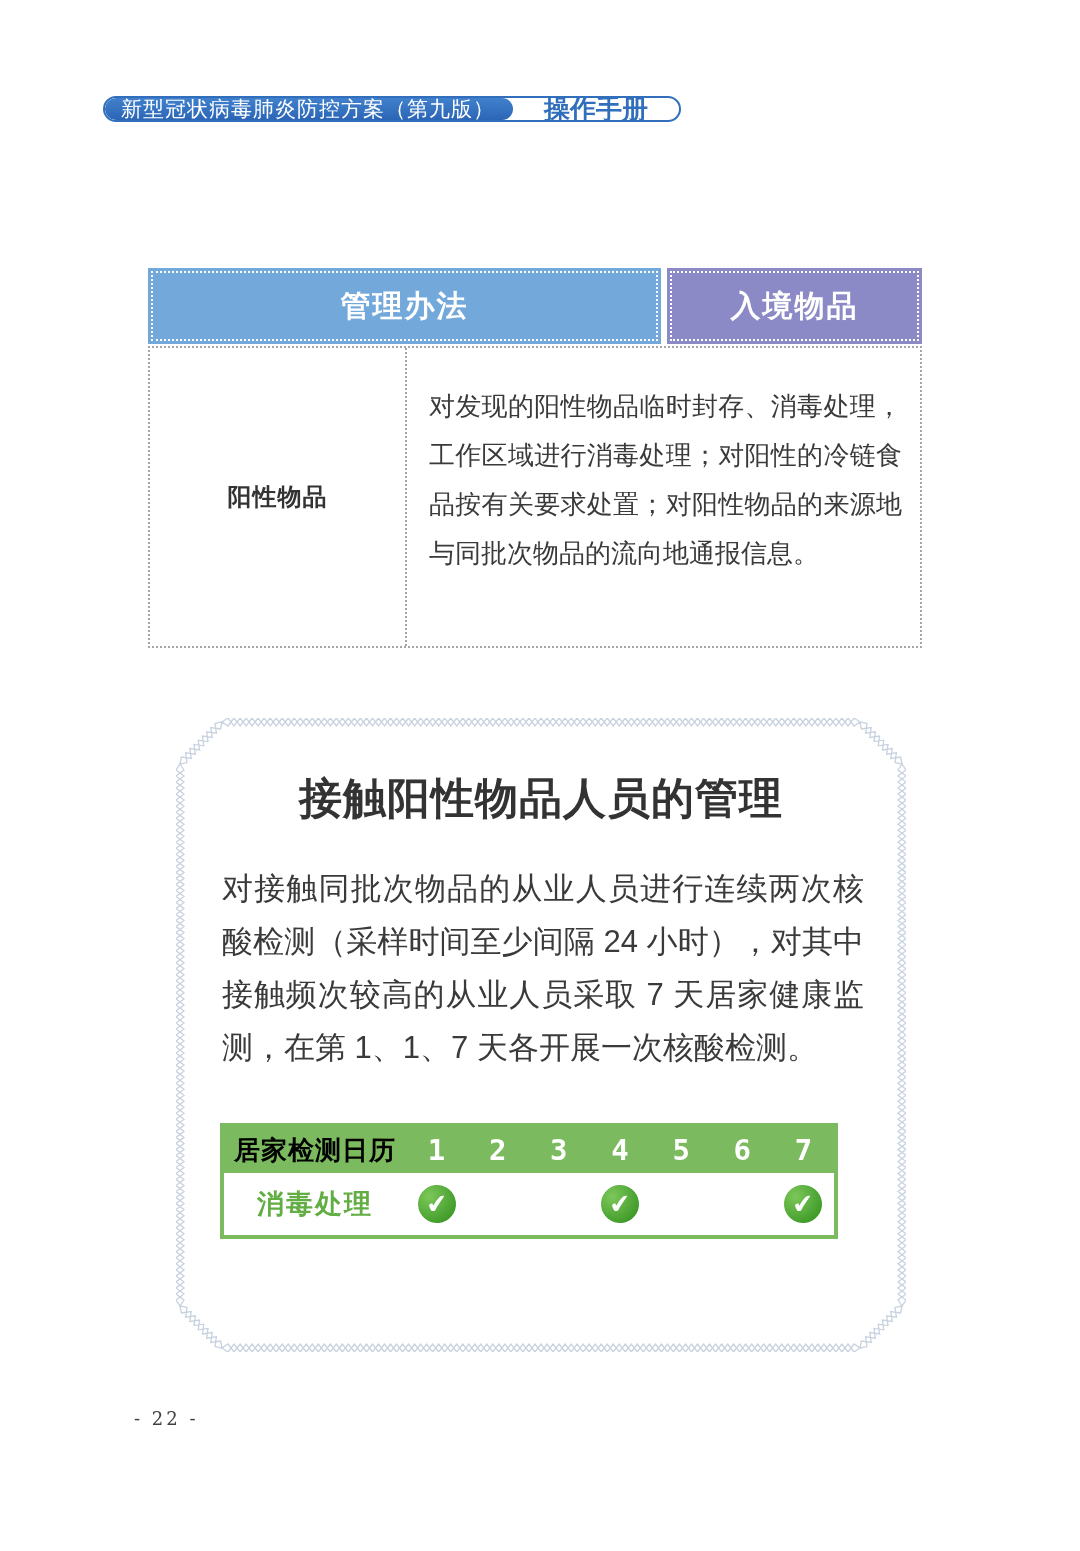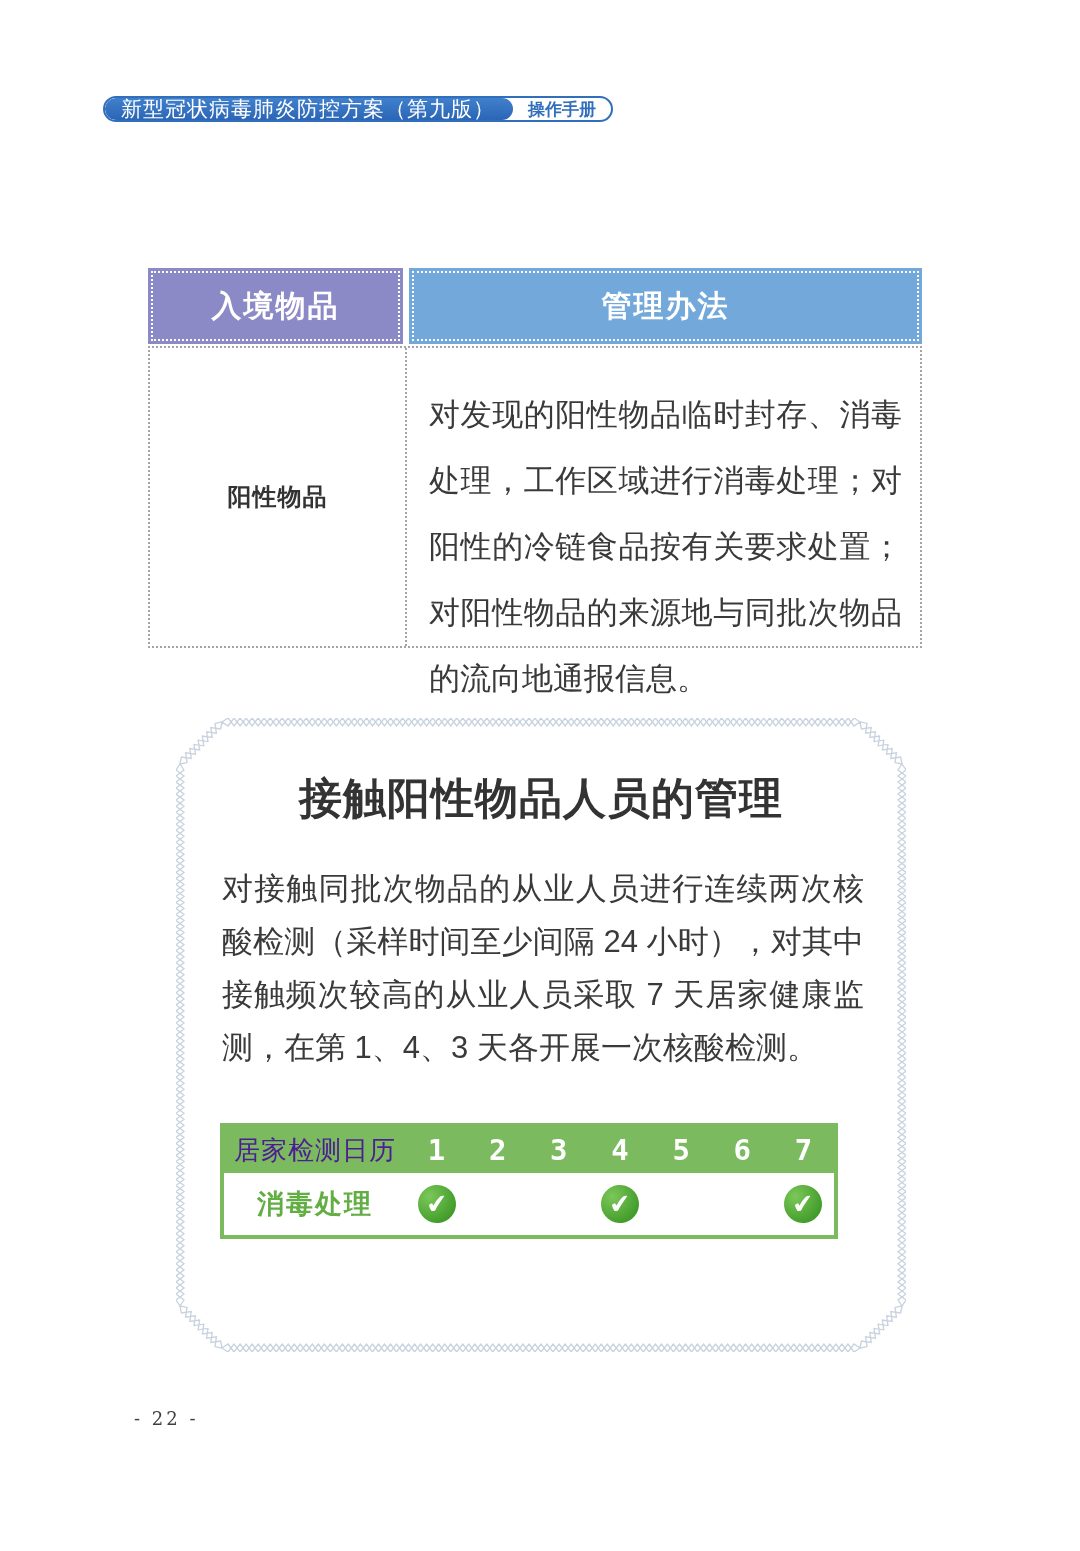--- a/index.html
+++ b/index.html
@@ -18,50 +18,50 @@
   html,body{background:#ffffff;}
   body{font-family:"Liberation Sans","DejaVu Sans",sans-serif;color:var(--text-dark);}
   .page{position:relative;width:1080px;height:1551px;background:#ffffff;overflow:hidden;}
 
   
   .header-badge{position:absolute;left:103px;top:96px;height:26px;display:inline-flex;
     align-items:stretch;border:2px solid var(--badge-blue);border-radius:19px;background:#fff;overflow:hidden;}
   .badge-left{display:flex;align-items:center;padding:0 18px 0 16px;
     background:linear-gradient(180deg,#4080CC,#2B66B6);color:#fff;font-size:21px;letter-spacing:1px;
     border-radius:17px;white-space:nowrap;}
-  .badge-right{display:flex;align-items:center;padding:0 15px;color:var(--badge-blue);
-    font-size:17px;font-weight:bold;white-space:nowrap;}
+  .badge-right{display:flex;align-items:center;padding:0 31px;color:var(--badge-blue);
+    font-size:26px;font-weight:bold;white-space:nowrap;}
 
   
   .table{position:absolute;left:148px;top:268px;width:774px;}
   .t-head{display:flex;gap:6px;height:76px;}
   .th{display:flex;align-items:center;justify-content:center;color:#fff;
     font-size:30px;font-weight:bold;letter-spacing:2px;
     outline:2px dotted #fff;outline-offset:-5px;}
   .th-purple{width:255px;background:var(--header-purple);}
   .th-blue{flex:1;background:var(--header-blue);}
   .t-body{display:flex;border:2px dotted var(--dot-gray);height:302px;margin-top:2px;}
   .td-item{width:257px;display:flex;align-items:center;justify-content:center;
     border-right:2px dotted var(--dot-gray);font-size:24px;font-weight:bold;color:#333;letter-spacing:1px;}
-  .td-method{flex:1;padding:34px 18px 0 22px;font-size:31px;line-height:66px;
+  .td-method{flex:1;padding:34px 18px 0 22px;font-size:26px;line-height:49px;
     color:var(--text-dark);text-align:justify;}
 
   
   .info-box{position:absolute;left:176px;top:718px;width:730px;height:634px;}
   .deco-svg{position:absolute;left:0;top:0;}
   .deco-svg path{fill:none;stroke:var(--diamond);stroke-width:1.3;}
   .box-title{position:relative;padding-top:52px;text-align:center;
     font-size:43px;font-weight:bold;color:#333;letter-spacing:1px;}
   .box-body{position:relative;margin:34px 42px 0 46px;font-size:31px;line-height:53px;
     color:var(--text-dark);text-align:justify;}
 
   
   .calendar{position:absolute;left:44px;top:405px;width:618px;border:4px solid var(--green);background:#fff;}
   .cal-head{display:flex;height:46px;background:var(--green);align-items:center;}
-  .cal-head-label{width:182px;text-align:center;color:#4c1d95;font-size:26px;font-weight:normal;letter-spacing:1px;}
+  .cal-head-label{width:182px;text-align:center;color:#000000;font-size:26px;font-weight:bold;letter-spacing:1px;}
   .cal-days{flex:1;display:flex;}
   .cal-day{flex:1;text-align:center;color:#fff;font-size:29px;font-weight:bold;
     font-family:"DejaVu Sans Mono","Liberation Mono",monospace;}
   .cal-body{display:flex;height:62px;align-items:center;}
   .cal-row-label{width:182px;text-align:center;color:var(--green-text);font-size:27px;
     font-weight:bold;letter-spacing:2px;}
   .cal-cells{flex:1;display:flex;align-items:center;}
   .cal-cell{flex:1;display:flex;align-items:center;justify-content:center;}
   .check{width:38px;height:38px;border-radius:50%;
     background:radial-gradient(circle at 32% 28%,var(--check-light),var(--check-dark) 75%);
@@ -77,36 +77,36 @@
 
 <div class="page">
 
   <div class="header-badge">
     <span class="badge-left">新型冠状病毒肺炎防控方案（第九版）</span>
     <span class="badge-right">操作手册</span>
   </div>
 
   <div class="table">
     <div class="t-head">
+      <div class="th th-blue">管理办法</div>
       <div class="th th-purple">入境物品</div>
-      <div class="th th-blue">管理办法</div>
     </div>
     <div class="t-body">
       <div class="td-item">阳性物品</div>
       <div class="td-method">对发现的阳性物品临时封存、消毒处理，工作区域进行消毒处理；对阳性的冷链食品按有关要求处置；对阳性物品的来源地与同批次物品的流向地通报信息。</div>
     </div>
   </div>
 
   <div class="info-box">
     <svg class="deco-svg" width="730" height="634" viewBox="0 0 730 634">
       <path id="zig-a" d="M46.0,4.0L52.0,8.0L58.0,0.0L64.1,8.0L70.1,0.0L76.1,8.0L82.1,0.0L88.1,8.0L94.2,0.0L100.2,8.0L106.2,0.0L112.2,8.0L118.2,0.0L124.2,8.0L130.3,0.0L136.3,8.0L142.3,0.0L148.3,8.0L154.3,0.0L160.4,8.0L166.4,0.0L172.4,8.0L178.4,0.0L184.4,8.0L190.5,0.0L196.5,8.0L202.5,0.0L208.5,8.0L214.5,0.0L220.5,8.0L226.6,0.0L232.6,8.0L238.6,0.0L244.6,8.0L250.6,0.0L256.7,8.0L262.7,0.0L268.7,8.0L274.7,0.0L280.7,8.0L286.8,0.0L292.8,8.0L298.8,0.0L304.8,8.0L310.8,0.0L316.8,8.0L322.9,0.0L328.9,8.0L334.9,0.0L340.9,8.0L346.9,0.0L353.0,8.0L359.0,0.0L365.0,8.0L371.0,0.0L377.0,8.0L383.1,0.0L389.1,8.0L395.1,0.0L401.1,8.0L407.1,0.0L413.2,8.0L419.2,0.0L425.2,8.0L431.2,0.0L437.2,8.0L443.2,0.0L449.3,8.0L455.3,0.0L461.3,8.0L467.3,0.0L473.3,8.0L479.4,0.0L485.4,8.0L491.4,0.0L497.4,8.0L503.4,0.0L509.5,8.0L515.5,0.0L521.5,8.0L527.5,0.0L533.5,8.0L539.5,0.0L545.6,8.0L551.6,0.0L557.6,8.0L563.6,0.0L569.6,8.0L575.7,0.0L581.7,8.0L587.7,0.0L593.7,8.0L599.7,0.0L605.8,8.0L611.8,0.0L617.8,8.0L623.8,0.0L629.8,8.0L635.8,0.0L641.9,8.0L647.9,0.0L653.9,8.0L659.9,0.0L665.9,8.0L672.0,0.0L678.0,8.0L684.0,4.0L684.0,4.0L685.4,11.0L695.2,9.6L693.8,19.4L703.6,18.0L702.2,27.8L712.0,26.4L710.6,36.2L720.4,34.8L719.0,44.6L726.0,46.0L726.0,46.0L722.0,52.0L730.0,58.0L722.0,64.1L730.0,70.1L722.0,76.1L730.0,82.1L722.0,88.2L730.0,94.2L722.0,100.2L730.0,106.2L722.0,112.2L730.0,118.3L722.0,124.3L730.0,130.3L722.0,136.3L730.0,142.4L722.0,148.4L730.0,154.4L722.0,160.4L730.0,166.4L722.0,172.5L730.0,178.5L722.0,184.5L730.0,190.5L722.0,196.6L730.0,202.6L722.0,208.6L730.0,214.6L722.0,220.6L730.0,226.7L722.0,232.7L730.0,238.7L722.0,244.7L730.0,250.8L722.0,256.8L730.0,262.8L722.0,268.8L730.0,274.8L722.0,280.9L730.0,286.9L722.0,292.9L730.0,298.9L722.0,305.0L730.0,311.0L722.0,317.0L730.0,323.0L722.0,329.0L730.0,335.1L722.0,341.1L730.0,347.1L722.0,353.1L730.0,359.2L722.0,365.2L730.0,371.2L722.0,377.2L730.0,383.2L722.0,389.3L730.0,395.3L722.0,401.3L730.0,407.3L722.0,413.4L730.0,419.4L722.0,425.4L730.0,431.4L722.0,437.4L730.0,443.5L722.0,449.5L730.0,455.5L722.0,461.5L730.0,467.6L722.0,473.6L730.0,479.6L722.0,485.6L730.0,491.6L722.0,497.7L730.0,503.7L722.0,509.7L730.0,515.7L722.0,521.8L730.0,527.8L722.0,533.8L730.0,539.8L722.0,545.8L730.0,551.9L722.0,557.9L730.0,563.9L722.0,569.9L730.0,576.0L722.0,582.0L726.0,588.0L726.0,588.0L719.0,589.4L720.4,599.2L710.6,597.8L712.0,607.6L702.2,606.2L703.6,616.0L693.8,614.6L695.2,624.4L685.4,623.0L684.0,630.0L684.0,630.0L678.0,626.0L672.0,634.0L665.9,626.0L659.9,634.0L653.9,626.0L647.9,634.0L641.9,626.0L635.8,634.0L629.8,626.0L623.8,634.0L617.8,626.0L611.8,634.0L605.8,626.0L599.7,634.0L593.7,626.0L587.7,634.0L581.7,626.0L575.7,634.0L569.6,626.0L563.6,634.0L557.6,626.0L551.6,634.0L545.6,626.0L539.5,634.0L533.5,626.0L527.5,634.0L521.5,626.0L515.5,634.0L509.5,626.0L503.4,634.0L497.4,626.0L491.4,634.0L485.4,626.0L479.4,634.0L473.3,626.0L467.3,634.0L461.3,626.0L455.3,634.0L449.3,626.0L443.2,634.0L437.2,626.0L431.2,634.0L425.2,626.0L419.2,634.0L413.2,626.0L407.1,634.0L401.1,626.0L395.1,634.0L389.1,626.0L383.1,634.0L377.0,626.0L371.0,634.0L365.0,626.0L359.0,634.0L353.0,626.0L346.9,634.0L340.9,626.0L334.9,634.0L328.9,626.0L322.9,634.0L316.8,626.0L310.8,634.0L304.8,626.0L298.8,634.0L292.8,626.0L286.8,634.0L280.7,626.0L274.7,634.0L268.7,626.0L262.7,634.0L256.7,626.0L250.6,634.0L244.6,626.0L238.6,634.0L232.6,626.0L226.6,634.0L220.5,626.0L214.5,634.0L208.5,626.0L202.5,634.0L196.5,626.0L190.5,634.0L184.4,626.0L178.4,634.0L172.4,626.0L166.4,634.0L160.4,626.0L154.3,634.0L148.3,626.0L142.3,634.0L136.3,626.0L130.3,634.0L124.2,626.0L118.2,634.0L112.2,626.0L106.2,634.0L100.2,626.0L94.2,634.0L88.1,626.0L82.1,634.0L76.1,626.0L70.1,634.0L64.1,626.0L58.0,634.0L52.0,626.0L46.0,630.0L46.0,630.0L44.6,623.0L34.8,624.4L36.2,614.6L26.4,616.0L27.8,606.2L18.0,607.6L19.4,597.8L9.6,599.2L11.0,589.4L4.0,588.0L4.0,588.0L8.0,582.0L0.0,576.0L8.0,569.9L0.0,563.9L8.0,557.9L0.0,551.9L8.0,545.8L0.0,539.8L8.0,533.8L0.0,527.8L8.0,521.8L0.0,515.7L8.0,509.7L0.0,503.7L8.0,497.7L0.0,491.6L8.0,485.6L0.0,479.6L8.0,473.6L0.0,467.6L8.0,461.5L0.0,455.5L8.0,449.5L0.0,443.5L8.0,437.4L0.0,431.4L8.0,425.4L0.0,419.4L8.0,413.4L0.0,407.3L8.0,401.3L0.0,395.3L8.0,389.3L0.0,383.2L8.0,377.2L0.0,371.2L8.0,365.2L0.0,359.2L8.0,353.1L0.0,347.1L8.0,341.1L0.0,335.1L8.0,329.0L0.0,323.0L8.0,317.0L0.0,311.0L8.0,305.0L0.0,298.9L8.0,292.9L0.0,286.9L8.0,280.9L0.0,274.8L8.0,268.8L0.0,262.8L8.0,256.8L0.0,250.8L8.0,244.7L0.0,238.7L8.0,232.7L0.0,226.7L8.0,220.6L0.0,214.6L8.0,208.6L0.0,202.6L8.0,196.6L0.0,190.5L8.0,184.5L0.0,178.5L8.0,172.5L0.0,166.4L8.0,160.4L0.0,154.4L8.0,148.4L0.0,142.4L8.0,136.3L0.0,130.3L8.0,124.3L0.0,118.3L8.0,112.2L0.0,106.2L8.0,100.2L0.0,94.2L8.0,88.2L0.0,82.1L8.0,76.1L0.0,70.1L8.0,64.1L0.0,58.0L8.0,52.0L4.0,46.0L4.0,46.0L11.0,44.6L9.6,34.8L19.4,36.2L18.0,26.4L27.8,27.8L26.4,18.0L36.2,19.4L34.8,9.6L44.6,11.0L46.0,4.0Z"></path>
       <path id="zig-b" d="M46.0,4.0L52.0,0.0L58.0,8.0L64.1,0.0L70.1,8.0L76.1,0.0L82.1,8.0L88.1,0.0L94.2,8.0L100.2,0.0L106.2,8.0L112.2,0.0L118.2,8.0L124.2,0.0L130.3,8.0L136.3,0.0L142.3,8.0L148.3,0.0L154.3,8.0L160.4,0.0L166.4,8.0L172.4,0.0L178.4,8.0L184.4,0.0L190.5,8.0L196.5,0.0L202.5,8.0L208.5,0.0L214.5,8.0L220.5,0.0L226.6,8.0L232.6,0.0L238.6,8.0L244.6,0.0L250.6,8.0L256.7,0.0L262.7,8.0L268.7,0.0L274.7,8.0L280.7,0.0L286.8,8.0L292.8,0.0L298.8,8.0L304.8,0.0L310.8,8.0L316.8,0.0L322.9,8.0L328.9,0.0L334.9,8.0L340.9,0.0L346.9,8.0L353.0,0.0L359.0,8.0L365.0,0.0L371.0,8.0L377.0,0.0L383.1,8.0L389.1,0.0L395.1,8.0L401.1,0.0L407.1,8.0L413.2,0.0L419.2,8.0L425.2,0.0L431.2,8.0L437.2,0.0L443.2,8.0L449.3,0.0L455.3,8.0L461.3,0.0L467.3,8.0L473.3,0.0L479.4,8.0L485.4,0.0L491.4,8.0L497.4,0.0L503.4,8.0L509.5,0.0L515.5,8.0L521.5,0.0L527.5,8.0L533.5,0.0L539.5,8.0L545.6,0.0L551.6,8.0L557.6,0.0L563.6,8.0L569.6,0.0L575.7,8.0L581.7,0.0L587.7,8.0L593.7,0.0L599.7,8.0L605.8,0.0L611.8,8.0L617.8,0.0L623.8,8.0L629.8,0.0L635.8,8.0L641.9,0.0L647.9,8.0L653.9,0.0L659.9,8.0L665.9,0.0L672.0,8.0L678.0,0.0L684.0,4.0L684.0,4.0L691.0,5.4L689.6,15.2L699.4,13.8L698.0,23.6L707.8,22.2L706.4,32.0L716.2,30.6L714.8,40.4L724.6,39.0L726.0,46.0L726.0,46.0L730.0,52.0L722.0,58.0L730.0,64.1L722.0,70.1L730.0,76.1L722.0,82.1L730.0,88.2L722.0,94.2L730.0,100.2L722.0,106.2L730.0,112.2L722.0,118.3L730.0,124.3L722.0,130.3L730.0,136.3L722.0,142.4L730.0,148.4L722.0,154.4L730.0,160.4L722.0,166.4L730.0,172.5L722.0,178.5L730.0,184.5L722.0,190.5L730.0,196.6L722.0,202.6L730.0,208.6L722.0,214.6L730.0,220.6L722.0,226.7L730.0,232.7L722.0,238.7L730.0,244.7L722.0,250.8L730.0,256.8L722.0,262.8L730.0,268.8L722.0,274.8L730.0,280.9L722.0,286.9L730.0,292.9L722.0,298.9L730.0,305.0L722.0,311.0L730.0,317.0L722.0,323.0L730.0,329.0L722.0,335.1L730.0,341.1L722.0,347.1L730.0,353.1L722.0,359.2L730.0,365.2L722.0,371.2L730.0,377.2L722.0,383.2L730.0,389.3L722.0,395.3L730.0,401.3L722.0,407.3L730.0,413.4L722.0,419.4L730.0,425.4L722.0,431.4L730.0,437.4L722.0,443.5L730.0,449.5L722.0,455.5L730.0,461.5L722.0,467.6L730.0,473.6L722.0,479.6L730.0,485.6L722.0,491.6L730.0,497.7L722.0,503.7L730.0,509.7L722.0,515.7L730.0,521.8L722.0,527.8L730.0,533.8L722.0,539.8L730.0,545.8L722.0,551.9L730.0,557.9L722.0,563.9L730.0,569.9L722.0,576.0L730.0,582.0L726.0,588.0L726.0,588.0L724.6,595.0L714.8,593.6L716.2,603.4L706.4,602.0L707.8,611.8L698.0,610.4L699.4,620.2L689.6,618.8L691.0,628.6L684.0,630.0L684.0,630.0L678.0,634.0L672.0,626.0L665.9,634.0L659.9,626.0L653.9,634.0L647.9,626.0L641.9,634.0L635.8,626.0L629.8,634.0L623.8,626.0L617.8,634.0L611.8,626.0L605.8,634.0L599.7,626.0L593.7,634.0L587.7,626.0L581.7,634.0L575.7,626.0L569.6,634.0L563.6,626.0L557.6,634.0L551.6,626.0L545.6,634.0L539.5,626.0L533.5,634.0L527.5,626.0L521.5,634.0L515.5,626.0L509.5,634.0L503.4,626.0L497.4,634.0L491.4,626.0L485.4,634.0L479.4,626.0L473.3,634.0L467.3,626.0L461.3,634.0L455.3,626.0L449.3,634.0L443.2,626.0L437.2,634.0L431.2,626.0L425.2,634.0L419.2,626.0L413.2,634.0L407.1,626.0L401.1,634.0L395.1,626.0L389.1,634.0L383.1,626.0L377.0,634.0L371.0,626.0L365.0,634.0L359.0,626.0L353.0,634.0L346.9,626.0L340.9,634.0L334.9,626.0L328.9,634.0L322.9,626.0L316.8,634.0L310.8,626.0L304.8,634.0L298.8,626.0L292.8,634.0L286.8,626.0L280.7,634.0L274.7,626.0L268.7,634.0L262.7,626.0L256.7,634.0L250.6,626.0L244.6,634.0L238.6,626.0L232.6,634.0L226.6,626.0L220.5,634.0L214.5,626.0L208.5,634.0L202.5,626.0L196.5,634.0L190.5,626.0L184.4,634.0L178.4,626.0L172.4,634.0L166.4,626.0L160.4,634.0L154.3,626.0L148.3,634.0L142.3,626.0L136.3,634.0L130.3,626.0L124.2,634.0L118.2,626.0L112.2,634.0L106.2,626.0L100.2,634.0L94.2,626.0L88.1,634.0L82.1,626.0L76.1,634.0L70.1,626.0L64.1,634.0L58.0,626.0L52.0,634.0L46.0,630.0L46.0,630.0L39.0,628.6L40.4,618.8L30.6,620.2L32.0,610.4L22.2,611.8L23.6,602.0L13.8,603.4L15.2,593.6L5.4,595.0L4.0,588.0L4.0,588.0L0.0,582.0L8.0,576.0L0.0,569.9L8.0,563.9L0.0,557.9L8.0,551.9L0.0,545.8L8.0,539.8L0.0,533.8L8.0,527.8L0.0,521.8L8.0,515.7L0.0,509.7L8.0,503.7L0.0,497.7L8.0,491.6L0.0,485.6L8.0,479.6L0.0,473.6L8.0,467.6L0.0,461.5L8.0,455.5L0.0,449.5L8.0,443.5L0.0,437.4L8.0,431.4L0.0,425.4L8.0,419.4L0.0,413.4L8.0,407.3L0.0,401.3L8.0,395.3L0.0,389.3L8.0,383.2L0.0,377.2L8.0,371.2L0.0,365.2L8.0,359.2L0.0,353.1L8.0,347.1L0.0,341.1L8.0,335.1L0.0,329.0L8.0,323.0L0.0,317.0L8.0,311.0L0.0,305.0L8.0,298.9L0.0,292.9L8.0,286.9L0.0,280.9L8.0,274.8L0.0,268.8L8.0,262.8L0.0,256.8L8.0,250.8L0.0,244.7L8.0,238.7L0.0,232.7L8.0,226.7L0.0,220.6L8.0,214.6L0.0,208.6L8.0,202.6L0.0,196.6L8.0,190.5L0.0,184.5L8.0,178.5L0.0,172.5L8.0,166.4L0.0,160.4L8.0,154.4L0.0,148.4L8.0,142.4L0.0,136.3L8.0,130.3L0.0,124.3L8.0,118.3L0.0,112.2L8.0,106.2L0.0,100.2L8.0,94.2L0.0,88.2L8.0,82.1L0.0,76.1L8.0,70.1L0.0,64.1L8.0,58.0L0.0,52.0L4.0,46.0L4.0,46.0L5.4,39.0L15.2,40.4L13.8,30.6L23.6,32.0L22.2,22.2L32.0,23.6L30.6,13.8L40.4,15.2L39.0,5.4L46.0,4.0Z"></path>
     </svg>
     <div class="box-title">接触阳性物品人员的管理</div>
-    <div class="box-body">对接触同批次物品的从业人员进行连续两次核酸检测（采样时间至少间隔 24 小时），对其中接触频次较高的从业人员采取 7 天居家健康监测，在第 1、4、3 天各开展一次核酸检测。</div>
+    <div class="box-body">对接触同批次物品的从业人员进行连续两次核酸检测（采样时间至少间隔 24 小时），对其中接触频次较高的从业人员采取 7 天居家健康监测，在第 1、1、7 天各开展一次核酸检测。</div>
 
     <div class="calendar">
       <div class="cal-head">
         <div class="cal-head-label">居家检测日历</div>
         <div class="cal-days" id="cal-days">
             <div class="cal-day">1</div>
             <div class="cal-day">2</div>
             <div class="cal-day">3</div>
             <div class="cal-day">4</div>
             <div class="cal-day">5</div>

